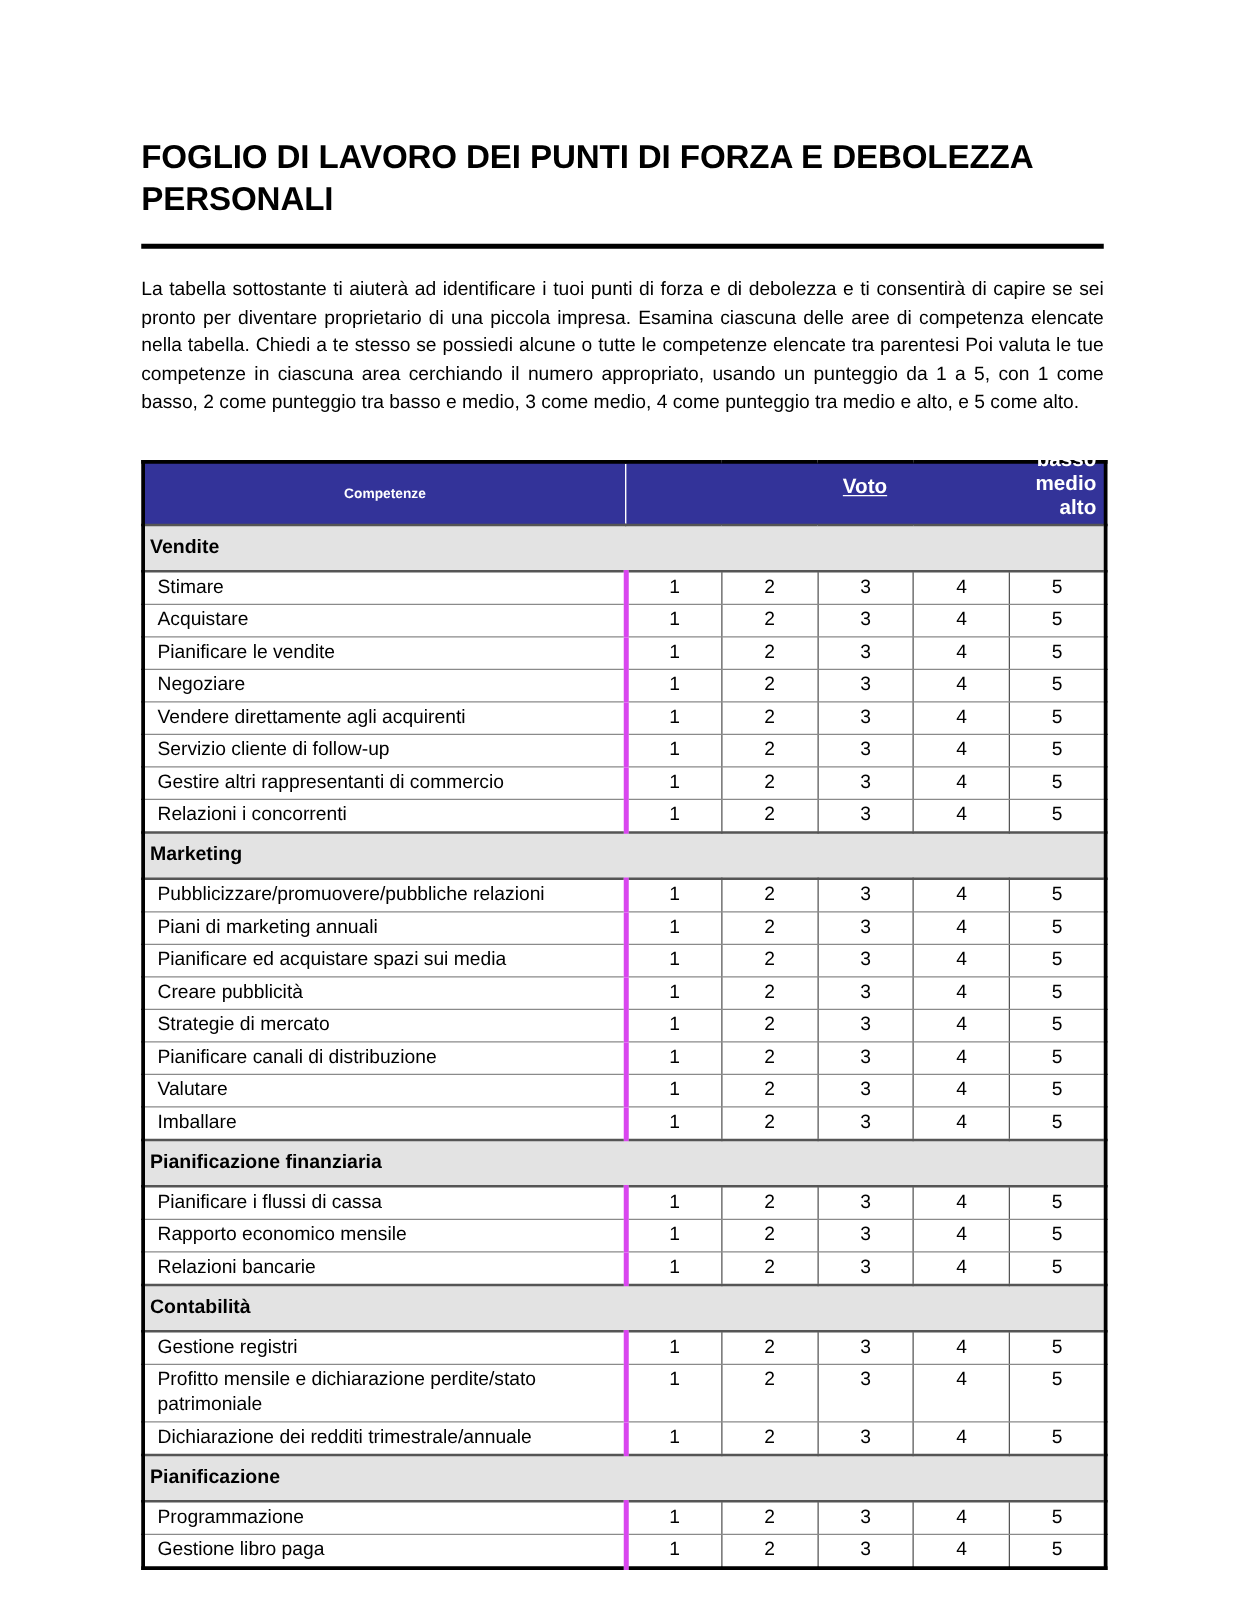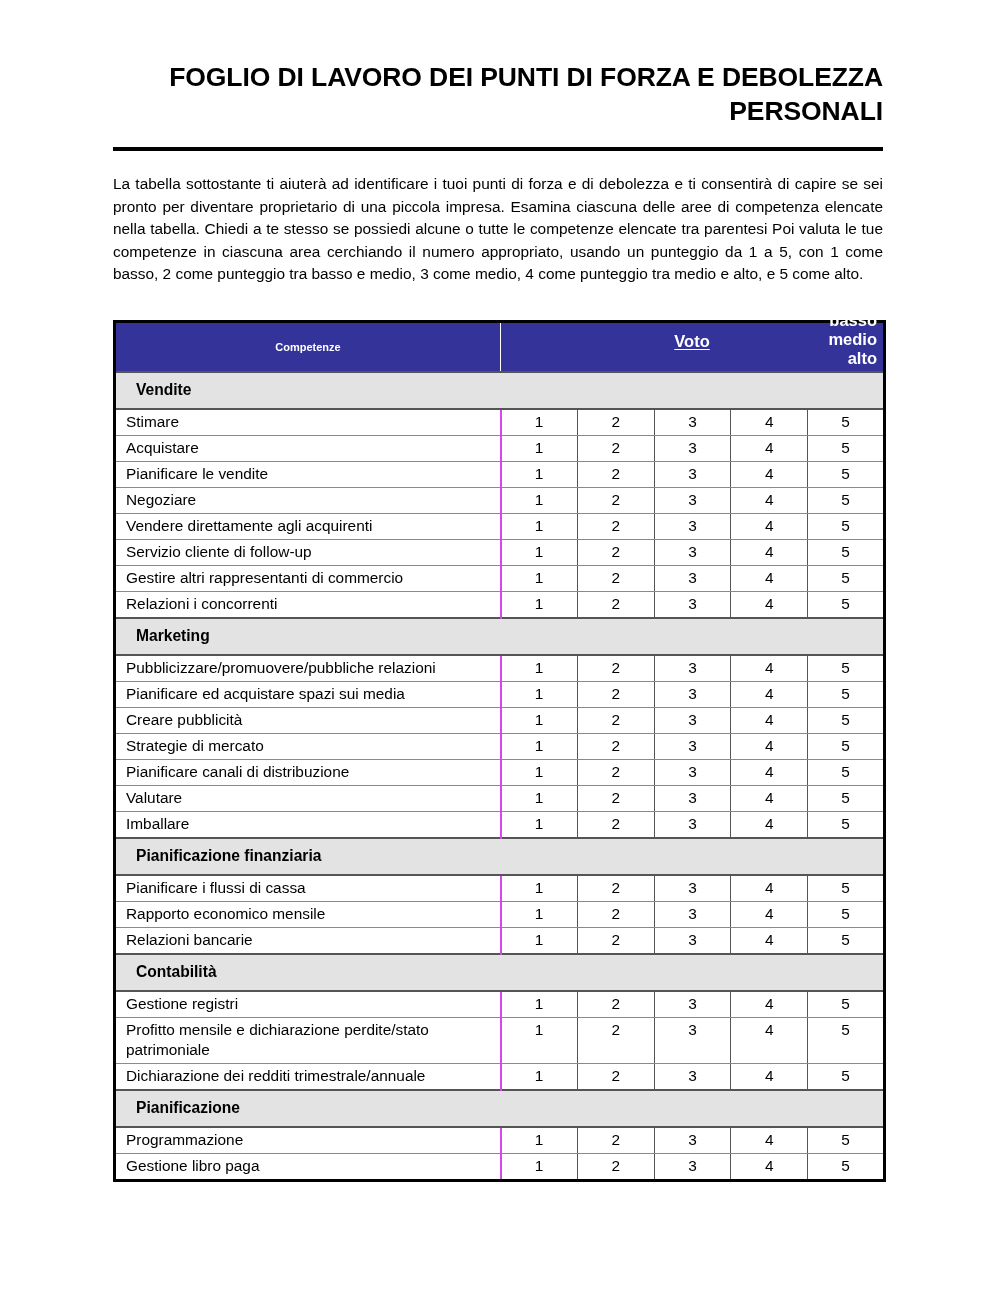--- a/index.html
+++ b/index.html
@@ -27,24 +27,24 @@
   .content {
     position: absolute;
     left: 113px;
     top: 0;
     width: 770px;
   }
 
   
   .doc-title {
     margin: 0;
-    padding-top: 60px;
+    padding-top: 108px;
     font-size: 26.5px;
     font-weight: bold;
-    text-align: right;
+    text-align: left;
     line-height: 1.30;
     letter-spacing: -0.1px;
   }
 
   .title-rule {
     margin-top: 18px;
     height: 4px;
     background: #000000;
     width: 100%;
   }
@@ -122,38 +122,38 @@
     font-size: 16.5px;
     font-weight: bold;
     flex-direction: column;
   }
 
   
   tr.section-row td {
     background: #e3e3e3;
     font-weight: bold;
     font-size: 15.6px;
-    padding: 8px 0 9px 20px;
+    padding: 8px 0 9px 4px;
     border-top: 2px solid #555555;
     border-bottom: 2px solid #555555;
   }
 
   
   tr.data-row td {
     font-size: 15.4px;
     border-top: 1px solid #8a8a8a;
     border-bottom: 1px solid #8a8a8a;
     background: #ffffff;
   }
   tr.data-row td.skill-cell {
     padding: 2px 4px 3px 10px;
     text-align: left;
     vertical-align: top;
     line-height: 1.30;
-    border-right: 2px solid #d946ef;
+    border-right: 4px solid #d946ef;
   }
   tr.data-row td.rate-cell {
     text-align: center;
     vertical-align: top;
     padding: 2px 0 3px 0;
     line-height: 1.30;
     border-right: 1px solid #555555;
   }
   tr.data-row td.rate-cell.last {
     border-right: none;
@@ -271,20 +271,28 @@
             </tr>
             <tr class="data-row">
               <td class="skill-cell">Pubblicizzare/promuovere/pubbliche relazioni</td>
               <td class="rate-cell">1</td>
               <td class="rate-cell">2</td>
               <td class="rate-cell">3</td>
               <td class="rate-cell">4</td>
               <td class="rate-cell last">5</td>
             </tr>
             <tr class="data-row">
+              <td class="skill-cell">Piani di marketing annuali</td>
+              <td class="rate-cell">1</td>
+              <td class="rate-cell">2</td>
+              <td class="rate-cell">3</td>
+              <td class="rate-cell">4</td>
+              <td class="rate-cell last">5</td>
+            </tr>
+            <tr class="data-row">
               <td class="skill-cell">Pianificare ed acquistare spazi sui media</td>
               <td class="rate-cell">1</td>
               <td class="rate-cell">2</td>
               <td class="rate-cell">3</td>
               <td class="rate-cell">4</td>
               <td class="rate-cell last">5</td>
             </tr>
             <tr class="data-row">
               <td class="skill-cell">Creare pubblicità</td>
               <td class="rate-cell">1</td>

